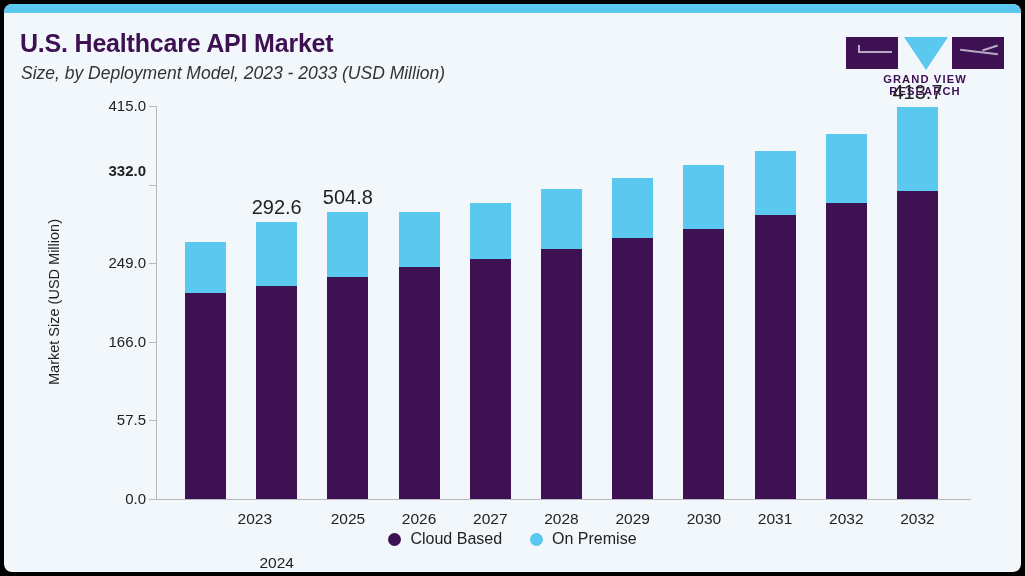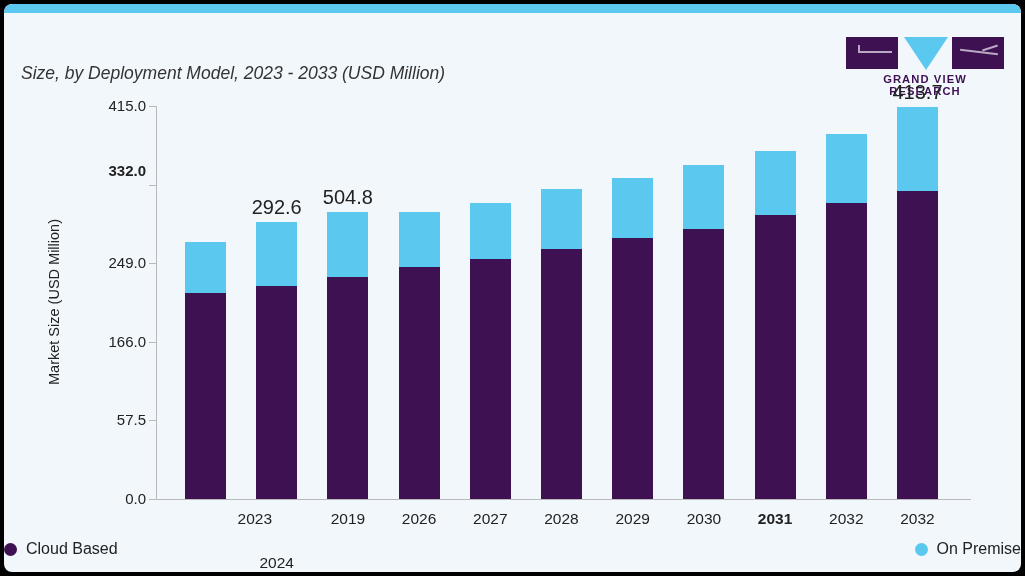--- a/index.html
+++ b/index.html
@@ -91,34 +91,35 @@
   .seg-top { position: absolute; width: 100%; background: #5bc8f0; }
   .bar-value {
     position: absolute; width: 120px; text-align: center;
     font-size: 20px; color: #222222;
   }
   .xtick-label {
     position: absolute; width: 100px; text-align: center;
     font-size: 15.5px; color: #222222;
   }
   #legend {
-    position: absolute; left: 0; bottom: 14px; width: 1017px;
-    display: flex; justify-content: space-between; align-items: center; gap: 28px;
+    position: absolute; left: 0; bottom: 24px; width: 1017px;
+    display: flex; justify-content: center; align-items: center; gap: 28px;
   }
   .legend-item { display: flex; align-items: center; gap: 9px; }
   .legend-dot { width: 13px; height: 13px; border-radius: 50%; display: inline-block; }
   .legend-label { font-size: 16px; color: #222222; }
 </style>
 </head>
 <body>
 
 <div id="card">
   <div id="top-accent"></div>
 
   <div id="header">
+    <div id="title">U.S. Healthcare API Market</div>
     <div id="subtitle">Size, by Deployment Model, 2023 - 2033 (USD Million)</div>
 
     <div id="logo">
       <div class="logo-block" id="logo-left"></div>
       <div class="logo-line" id="logo-line-1a"></div>
       <div class="logo-line" id="logo-line-1b"></div>
       <div id="logo-tri"></div>
       <div class="logo-block" id="logo-right"></div>
       <div class="logo-line" id="logo-line-2a"></div>
       <div class="logo-line" id="logo-line-2b"></div>
@@ -189,27 +190,27 @@
         </div>
         <div class="bar-col" style="left: 893px; top: 103.231px; width: 41px; height: 391.769px;">
           <div class="seg-top" style="top: 0px; height: 83.9978px; background: rgb(91, 200, 240);"></div>
           <div class="seg-bottom" style="top: 83.9978px; height: 307.771px; background: rgb(61, 17, 82);"></div>
         </div>
         <div class="bar-value" style="left: 853.5px; top: 77.2311px;">413.7</div>
       </div>
     <div id="xticks">
         <div class="xtick-label" style="left: 168px; top: 506px; text-align: right;">2023</div>
         <div class="xtick-label" style="left: 222.7px; top: 506px; margin-top: 44px;">2024</div>
-        <div class="xtick-label" style="left: 293.9px; top: 506px;">2019</div>
+        <div class="xtick-label" style="left: 293.9px; top: 506px;">2025</div>
         <div class="xtick-label" style="left: 365.1px; top: 506px;">2026</div>
         <div class="xtick-label" style="left: 436.3px; top: 506px;">2027</div>
         <div class="xtick-label" style="left: 507.5px; top: 506px;">2028</div>
         <div class="xtick-label" style="left: 578.7px; top: 506px;">2029</div>
         <div class="xtick-label" style="left: 649.9px; top: 506px;">2030</div>
-        <div class="xtick-label" style="left: 721.1px; top: 506px; font-weight: bold;">2031</div>
+        <div class="xtick-label" style="left: 721.1px; top: 506px;">2031</div>
         <div class="xtick-label" style="left: 792.3px; top: 506px;">2032</div>
         <div class="xtick-label" style="left: 863.5px; top: 506px;">2032</div>
       </div>
   </div>
 
   <div id="legend">
       <div class="legend-item">
         <span class="legend-dot" style="background: rgb(61, 17, 82);"></span>
         <span class="legend-label">Cloud Based</span>
       </div>

